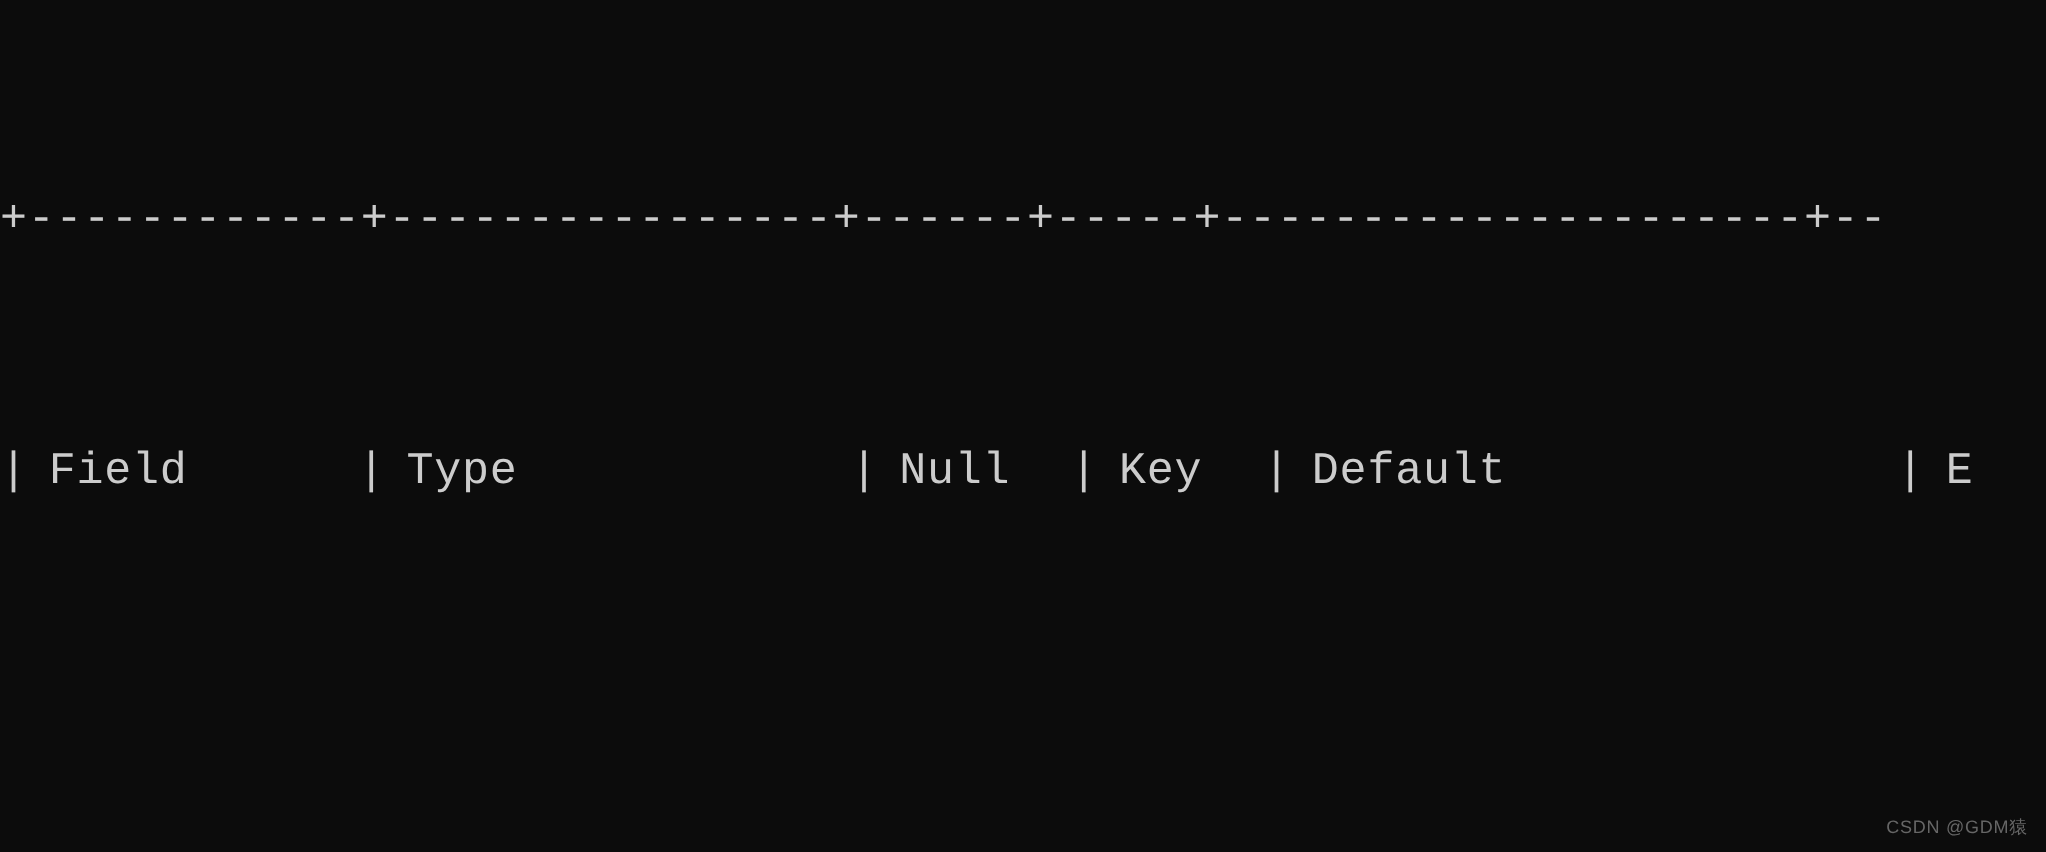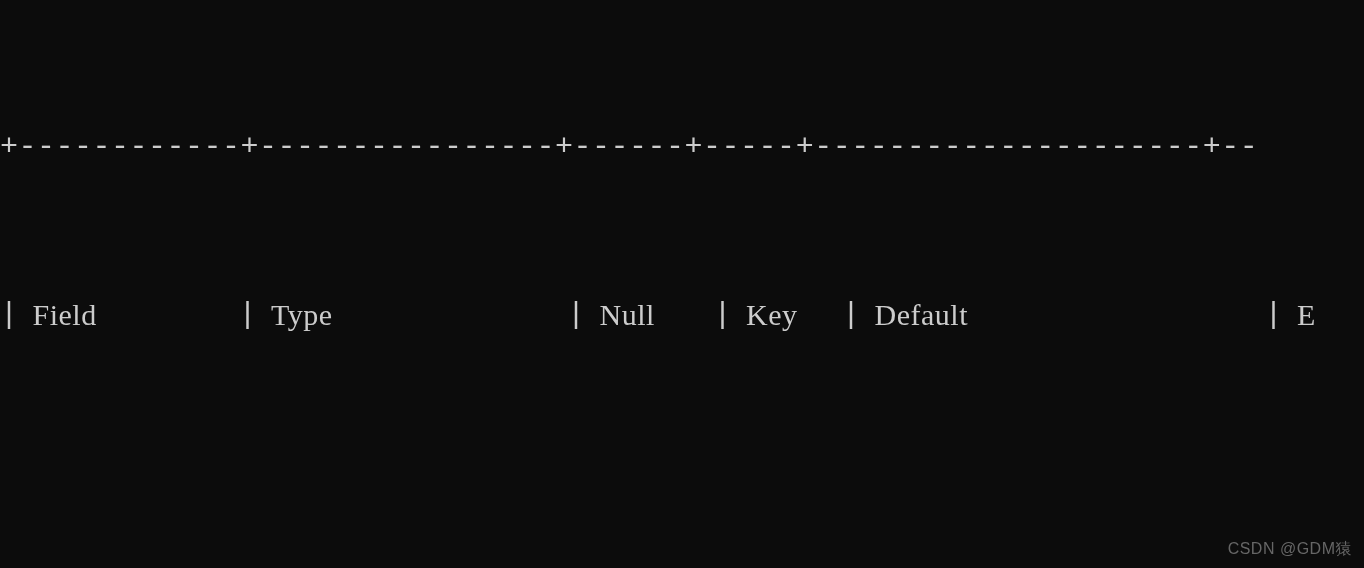--- a/index.html
+++ b/index.html
@@ -29,36 +29,35 @@
     .divider {
       color: #cccccc;
     }
     .row {
       display: flex;
     }
     .cell {
       padding: 0 14px;
       overflow: hidden;
       white-space: nowrap;
-      font-family: Liberation Serif, serif;
     }
     .pipe {
       color: #cccccc;
     }
     .col-field { width: 220px; }
     .col-type { width: 310px; }
     .col-null { width: 128px; }
     .col-key { width: 110px; }
     .col-default { width: 404px; }
     .col-extra { width: 60px; }
     .watermark {
       position: absolute;
       bottom: 8px;
       right: 12px;
-      font-size: 16px;
+      font-size: 12px;
       color: #666666;
       font-family: sans-serif;
     }
   </style>
 </head>
 <body>
 
 <div class="terminal">
   
   <div class="divider">+------------+----------------+------+-----+---------------------+--</div>

